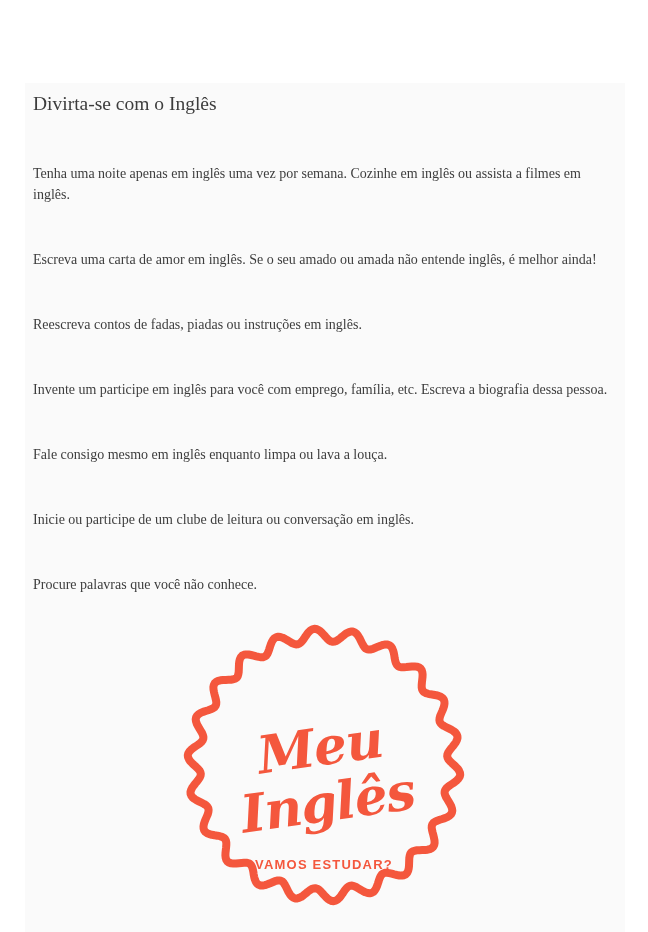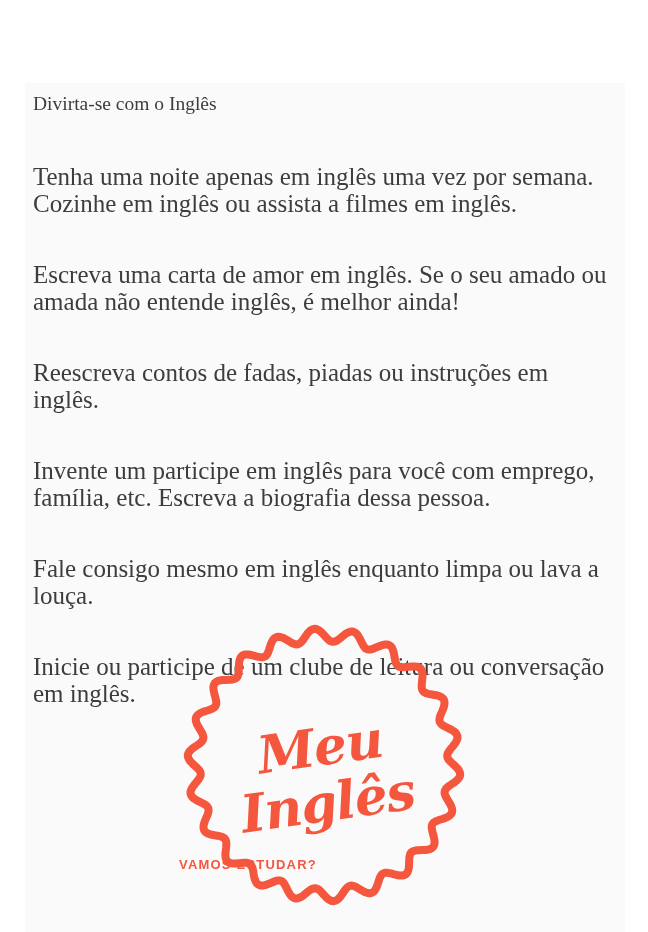--- a/index.html
+++ b/index.html
@@ -23,22 +23,22 @@
     padding:6px 8px 0 8px;
   }
   .doc-title{
     font-size:19.5px;
     font-weight:normal;
     line-height:30px;
     color:var(--text);
     margin-bottom:28px;
   }
   .tips p{
-    font-size:25px;
-    line-height:27px;
+    font-size:14px;
+    line-height:21px;
     color:var(--text);
     margin-top:44px;
   }
   .badge{
     position:absolute;
     left:179px; top:620px;
     width:290px; height:290px;
   }
   .badge svg{position:absolute;left:0;top:0;}
   .badge-script{
@@ -49,21 +49,21 @@
     color:var(--accent);
     font-family:"DejaVu Serif", serif;
     font-style:italic;
     font-weight:bold;
   }
   .badge-script .line1{font-size:52px;line-height:54px;letter-spacing:-1px;}
   .badge-script .line2{font-size:52px;line-height:58px;letter-spacing:-1px;}
   .badge-tagline{
     position:absolute;
     left:0; right:0; top:237px;
-    text-align:left;
+    text-align:center;
     font-family:"Liberation Sans", sans-serif;
     font-size:13px;
     font-weight:bold;
     letter-spacing:1.2px;
     color:var(--accent);
   }
 </style>
 </head>
 <body>
 
@@ -80,20 +80,21 @@
 
 
       <p>Invente um participe em inglês para você com emprego, família, etc. Escreva a biografia dessa pessoa.</p>
 
 
       <p>Fale consigo mesmo em inglês enquanto limpa ou lava a louça.</p>
 
       <p>Inicie ou participe de um clube de leitura ou conversação em inglês.</p>
 
 
+      <p>Procure palavras que você não conhece.</p>
     </div>
 </div>
 
 <div class="badge">
   <svg width="290" height="290" viewBox="0 0 290 290">
     <path id="wave-path" fill="none" stroke-width="8" stroke-linejoin="round" stroke-linecap="round" d="M275.0 145.0 L277.0 146.9 L278.8 148.8 L280.1 150.8 L281.0 152.8 L281.2 154.7 L280.7 156.7 L279.6 158.5 L277.9 160.3 L275.9 161.9 L273.7 163.5 L271.4 165.0 L269.3 166.5 L267.6 168.0 L266.4 169.6 L265.7 171.3 L265.6 173.0 L266.1 175.0 L267.0 177.1 L268.3 179.3 L269.7 181.6 L271.1 184.0 L272.3 186.4 L273.0 188.6 L273.3 190.8 L272.9 192.7 L271.9 194.4 L270.3 195.9 L268.3 197.1 L265.9 198.1 L263.3 199.0 L260.7 199.8 L258.2 200.7 L256.1 201.6 L254.5 202.8 L253.4 204.2 L252.8 205.9 L252.7 207.9 L253.1 210.2 L253.7 212.7 L254.4 215.3 L255.0 217.9 L255.5 220.5 L255.6 222.9 L255.2 225.0 L254.3 226.8 L252.8 228.2 L250.9 229.1 L248.6 229.7 L246.0 230.0 L243.2 230.1 L240.5 230.2 L238.0 230.3 L235.7 230.7 L233.8 231.3 L232.3 232.3 L231.3 233.8 L230.7 235.7 L230.3 238.0 L230.2 240.5 L230.1 243.2 L230.0 246.0 L229.7 248.6 L229.1 250.9 L228.2 252.8 L226.8 254.3 L225.0 255.2 L222.9 255.6 L220.5 255.5 L217.9 255.0 L215.3 254.4 L212.7 253.7 L210.2 253.1 L207.9 252.7 L205.9 252.8 L204.2 253.4 L202.8 254.5 L201.6 256.1 L200.7 258.2 L199.8 260.7 L199.0 263.3 L198.1 265.9 L197.1 268.3 L195.9 270.3 L194.4 271.9 L192.7 272.9 L190.8 273.3 L188.6 273.0 L186.4 272.3 L184.0 271.1 L181.6 269.7 L179.3 268.3 L177.1 267.0 L175.0 266.1 L173.0 265.6 L171.3 265.7 L169.6 266.4 L168.0 267.6 L166.5 269.3 L165.0 271.4 L163.5 273.7 L161.9 275.9 L160.3 277.9 L158.5 279.6 L156.7 280.7 L154.7 281.2 L152.8 281.0 L150.8 280.1 L148.8 278.8 L146.9 277.0 L145.0 275.0 L143.2 273.0 L141.4 271.1 L139.7 269.6 L137.9 268.6 L136.2 268.2 L134.4 268.4 L132.6 269.1 L130.6 270.4 L128.6 271.9 L126.5 273.7 L124.3 275.4 L122.2 276.9 L120.0 277.9 L118.0 278.5 L116.0 278.4 L114.2 277.6 L112.5 276.3 L111.0 274.4 L109.6 272.2 L108.4 269.7 L107.2 267.3 L106.0 265.0 L104.8 263.1 L103.4 261.6 L101.8 260.7 L100.1 260.4 L98.1 260.6 L95.9 261.2 L93.5 262.2 L91.0 263.3 L88.5 264.3 L86.0 265.1 L83.6 265.5 L81.4 265.4 L79.6 264.8 L78.0 263.6 L76.8 261.8 L75.9 259.6 L75.2 257.1 L74.7 254.4 L74.3 251.7 L73.8 249.2 L73.1 247.0 L72.2 245.2 L71.0 243.9 L69.4 243.1 L67.4 242.7 L65.1 242.7 L62.6 242.9 L59.9 243.2 L57.1 243.5 L54.5 243.6 L52.1 243.3 L50.1 242.7 L48.5 241.5 L47.3 239.9 L46.7 237.9 L46.4 235.5 L46.5 232.9 L46.8 230.1 L47.1 227.4 L47.3 224.9 L47.3 222.6 L46.9 220.6 L46.1 219.0 L44.8 217.8 L43.0 216.9 L40.8 216.2 L38.3 215.7 L35.6 215.3 L32.9 214.8 L30.4 214.1 L28.2 213.2 L26.4 212.0 L25.2 210.4 L24.6 208.6 L24.5 206.4 L24.9 204.0 L25.7 201.5 L26.7 199.0 L27.8 196.5 L28.8 194.1 L29.4 191.9 L29.6 189.9 L29.3 188.2 L28.4 186.6 L26.9 185.2 L25.0 184.0 L22.7 182.8 L20.3 181.6 L17.8 180.4 L15.6 179.0 L13.7 177.5 L12.4 175.8 L11.6 174.0 L11.5 172.0 L12.1 170.0 L13.1 167.8 L14.6 165.7 L16.3 163.5 L18.1 161.4 L19.6 159.4 L20.9 157.4 L21.6 155.6 L21.8 153.8 L21.4 152.1 L20.4 150.3 L18.9 148.6 L17.0 146.8 L15.0 145.0 L13.0 143.1 L11.2 141.2 L9.9 139.2 L9.0 137.2 L8.8 135.3 L9.3 133.3 L10.4 131.5 L12.1 129.7 L14.1 128.1 L16.3 126.5 L18.6 125.0 L20.7 123.5 L22.4 122.0 L23.6 120.4 L24.3 118.7 L24.4 117.0 L23.9 115.0 L23.0 112.9 L21.7 110.7 L20.3 108.4 L18.9 106.0 L17.7 103.6 L17.0 101.4 L16.7 99.2 L17.1 97.3 L18.1 95.6 L19.7 94.1 L21.7 92.9 L24.1 91.9 L26.7 91.0 L29.3 90.2 L31.8 89.3 L33.9 88.4 L35.5 87.2 L36.6 85.8 L37.2 84.1 L37.3 82.1 L36.9 79.8 L36.3 77.3 L35.6 74.7 L35.0 72.1 L34.5 69.5 L34.4 67.1 L34.8 65.0 L35.7 63.2 L37.2 61.8 L39.1 60.9 L41.4 60.3 L44.0 60.0 L46.8 59.9 L49.5 59.8 L52.0 59.7 L54.3 59.3 L56.2 58.7 L57.7 57.7 L58.7 56.2 L59.3 54.3 L59.7 52.0 L59.8 49.5 L59.9 46.8 L60.0 44.0 L60.3 41.4 L60.9 39.1 L61.8 37.2 L63.2 35.7 L65.0 34.8 L67.1 34.4 L69.5 34.5 L72.1 35.0 L74.7 35.6 L77.3 36.3 L79.8 36.9 L82.1 37.3 L84.1 37.2 L85.8 36.6 L87.2 35.5 L88.4 33.9 L89.3 31.8 L90.2 29.3 L91.0 26.7 L91.9 24.1 L92.9 21.7 L94.1 19.7 L95.6 18.1 L97.3 17.1 L99.2 16.7 L101.4 17.0 L103.6 17.7 L106.0 18.9 L108.4 20.3 L110.7 21.7 L112.9 23.0 L115.0 23.9 L117.0 24.4 L118.7 24.3 L120.4 23.6 L122.0 22.4 L123.5 20.7 L125.0 18.6 L126.5 16.3 L128.1 14.1 L129.7 12.1 L131.5 10.4 L133.3 9.3 L135.3 8.8 L137.2 9.0 L139.2 9.9 L141.2 11.2 L143.1 13.0 L145.0 15.0 L146.8 17.0 L148.6 18.9 L150.3 20.4 L152.1 21.4 L153.8 21.8 L155.6 21.6 L157.4 20.9 L159.4 19.6 L161.4 18.1 L163.5 16.3 L165.7 14.6 L167.8 13.1 L170.0 12.1 L172.0 11.5 L174.0 11.6 L175.8 12.4 L177.5 13.7 L179.0 15.6 L180.4 17.8 L181.6 20.3 L182.8 22.7 L184.0 25.0 L185.2 26.9 L186.6 28.4 L188.2 29.3 L189.9 29.6 L191.9 29.4 L194.1 28.8 L196.5 27.8 L199.0 26.7 L201.5 25.7 L204.0 24.9 L206.4 24.5 L208.6 24.6 L210.4 25.2 L212.0 26.4 L213.2 28.2 L214.1 30.4 L214.8 32.9 L215.3 35.6 L215.7 38.3 L216.2 40.8 L216.9 43.0 L217.8 44.8 L219.0 46.1 L220.6 46.9 L222.6 47.3 L224.9 47.3 L227.4 47.1 L230.1 46.8 L232.9 46.5 L235.5 46.4 L237.9 46.7 L239.9 47.3 L241.5 48.5 L242.7 50.1 L243.3 52.1 L243.6 54.5 L243.5 57.1 L243.2 59.9 L242.9 62.6 L242.7 65.1 L242.7 67.4 L243.1 69.4 L243.9 71.0 L245.2 72.2 L247.0 73.1 L249.2 73.8 L251.7 74.3 L254.4 74.7 L257.1 75.2 L259.6 75.9 L261.8 76.8 L263.6 78.0 L264.8 79.6 L265.4 81.4 L265.5 83.6 L265.1 86.0 L264.3 88.5 L263.3 91.0 L262.2 93.5 L261.2 95.9 L260.6 98.1 L260.4 100.1 L260.7 101.8 L261.6 103.4 L263.1 104.8 L265.0 106.0 L267.3 107.2 L269.7 108.4 L272.2 109.6 L274.4 111.0 L276.3 112.5 L277.6 114.2 L278.4 116.0 L278.5 118.0 L277.9 120.0 L276.9 122.2 L275.4 124.3 L273.7 126.5 L271.9 128.6 L270.4 130.6 L269.1 132.6 L268.4 134.4 L268.2 136.2 L268.6 137.9 L269.6 139.7 L271.1 141.4 L273.0 143.2 L275.0 145.0 Z" stroke="#f4573d"></path>
   </svg>
   <div class="badge-script">
     <div class="line1">Meu</div>
     <div class="line2">Inglês</div>

